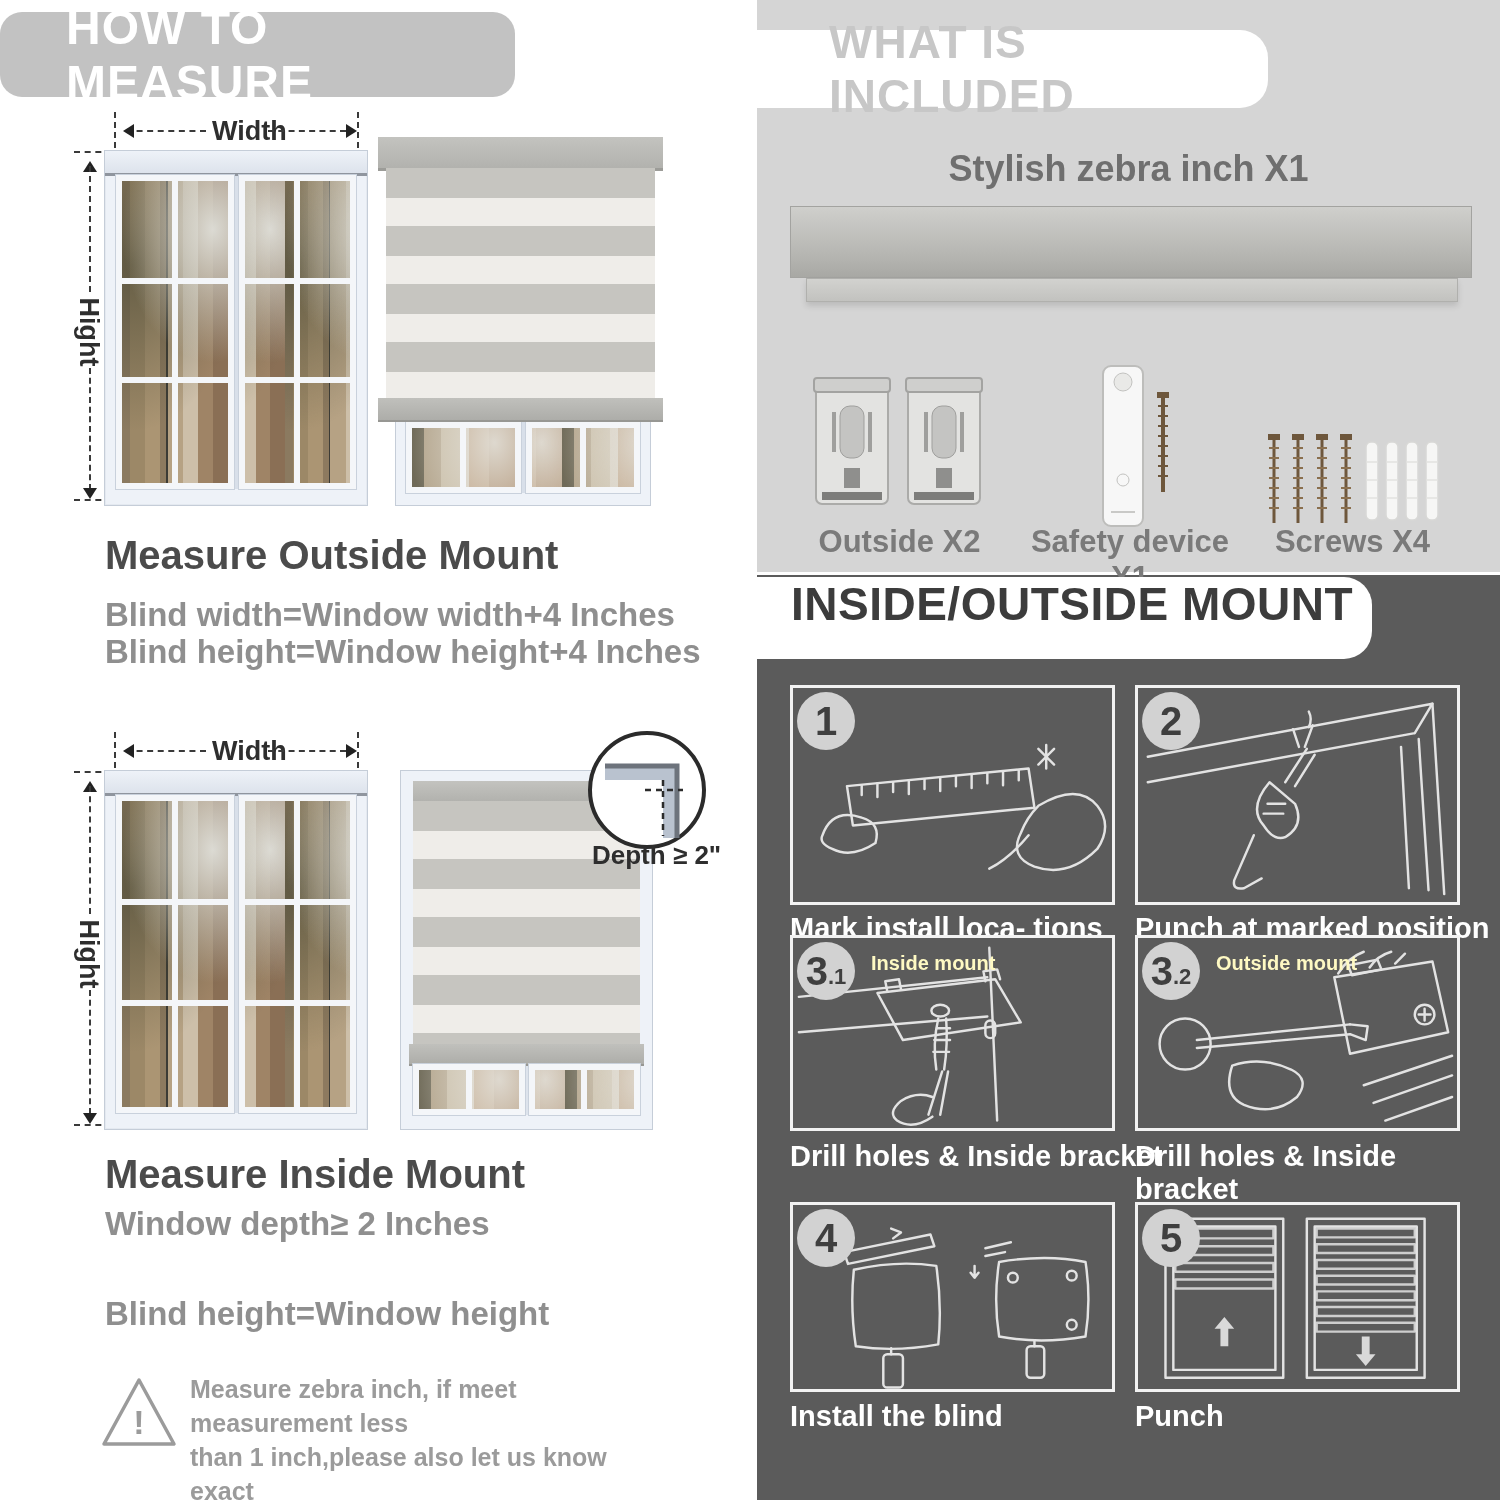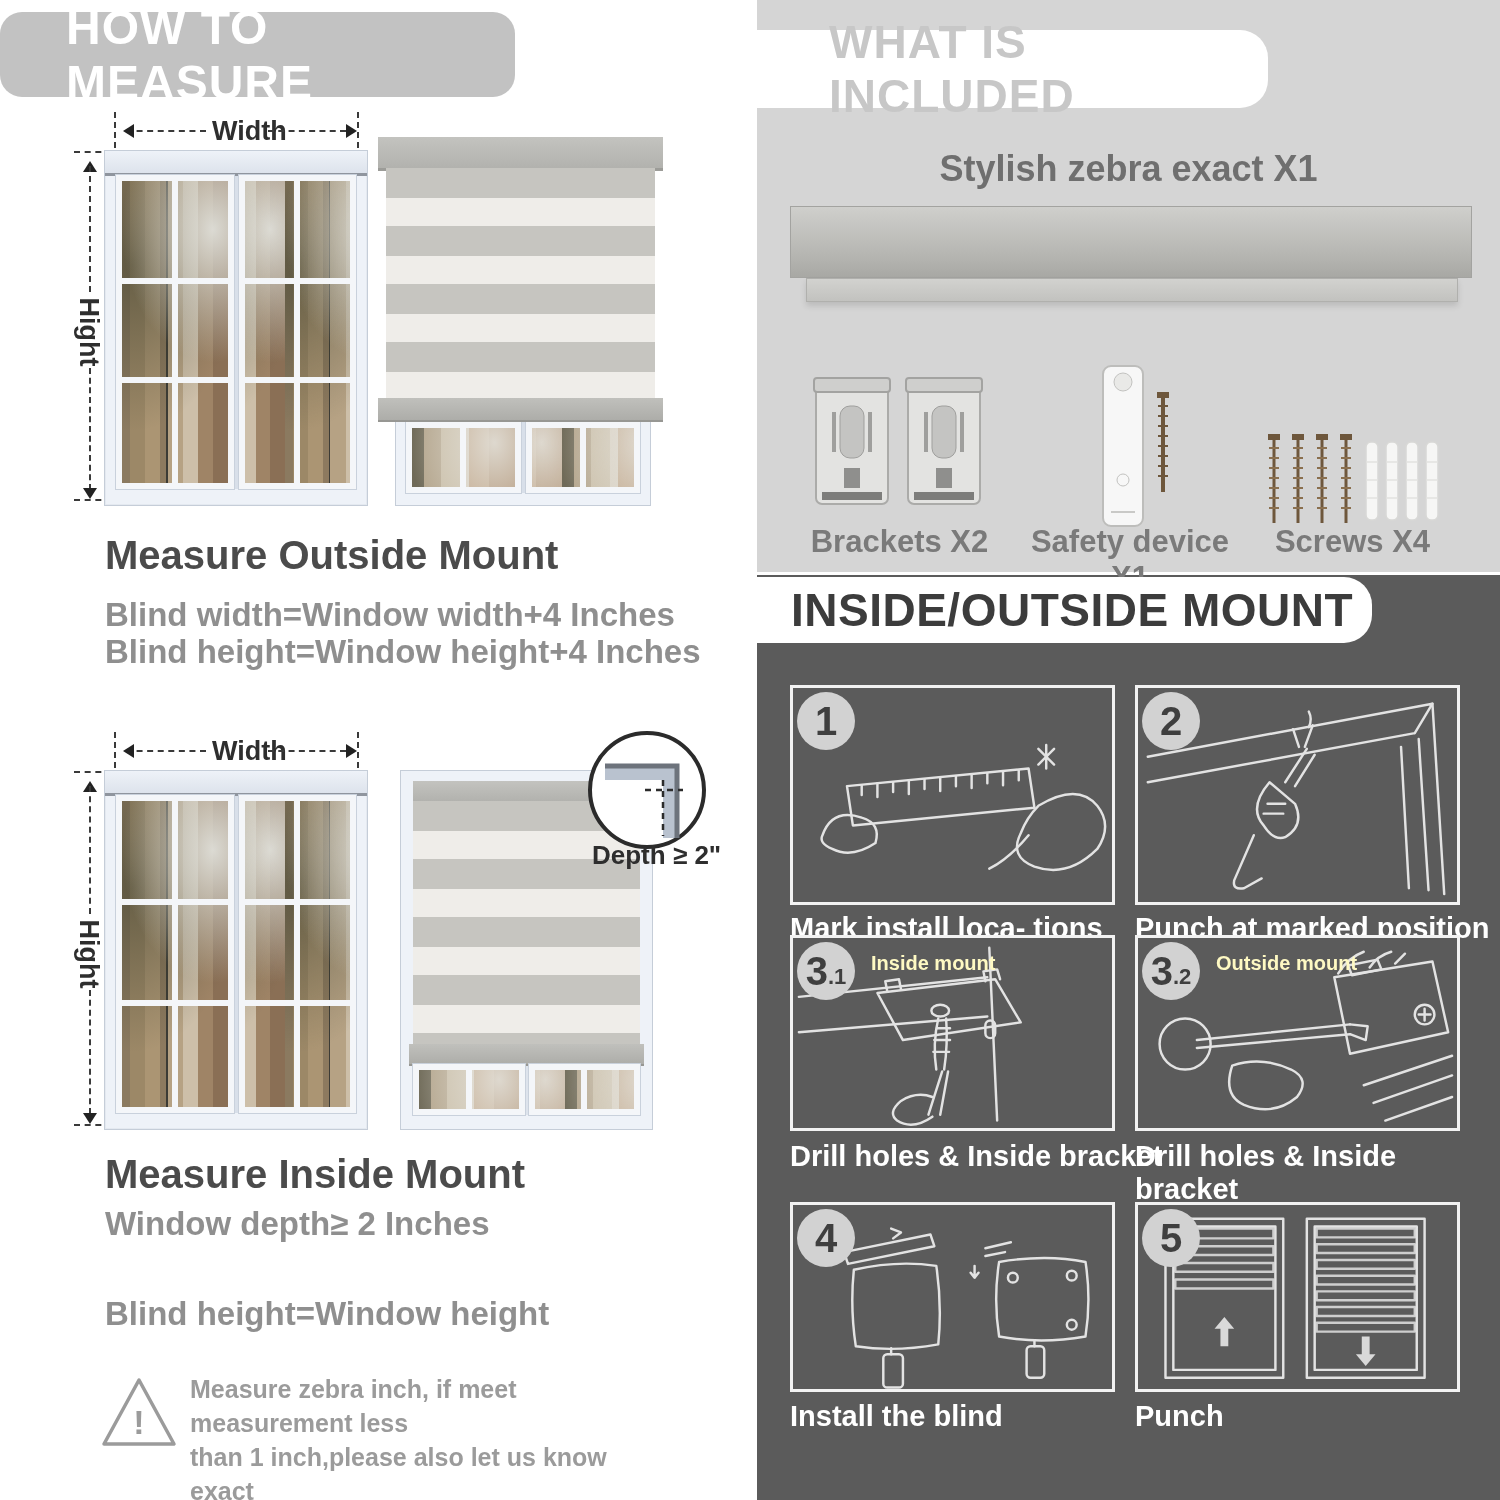--- a/index.html
+++ b/index.html
@@ -63,22 +63,22 @@
   .blind-title{color:#6f6f6f;font-weight:bold;font-size:36px;}
   .part-label{color:#7a7a7a;font-weight:bold;font-size:31px;text-align:center;}
 
   .headrail{left:790px;top:206px;width:682px;height:72px;
             background:linear-gradient(180deg,#cfcfcc,#b5b5b1 70%,#a8a8a4);
             border:1px solid #a3a3a0;box-sizing:border-box;}
   .headrail2{left:806px;top:278px;width:652px;height:24px;
              background:linear-gradient(180deg,#d2d2cf,#c2c2bf);border:1px solid #b0b0ad;
              box-sizing:border-box;box-shadow:0 4px 6px rgba(0,0,0,.12);}
 
-  .hdr-mount{left:757px;top:577px;width:615px;height:66px;background:#fff;border-radius:0 28px 28px 0;
-             display:flex;align-items:center;padding-left:34px;box-sizing:border-box;}
+  .hdr-mount{left:757px;top:577px;width:615px;height:82px;background:#fff;border-radius:0 28px 28px 0;
+             display:flex;padding-left:34px;box-sizing:border-box;}
   .hdr-mount span{color:#3c3c3c;font-weight:bold;font-size:46px;letter-spacing:.5px;}
 
   .step{border:3px solid #f2f2f2;box-sizing:border-box;background:#5b5b5b;}
   .badge{position:absolute;left:4px;top:4px;width:58px;height:58px;border-radius:50%;background:#d2d2d2;
          display:flex;align-items:center;justify-content:center;color:#3f3f3f;font-weight:bold;font-size:40px;}
   .badge small{font-size:22px;font-weight:bold;margin-top:12px;}
   .step-label{position:absolute;left:78px;top:14px;color:#fef9c3;font-weight:bold;font-size:20px;}
   .caption{color:#fff;font-weight:bold;font-size:29px;}
   .lineart{position:absolute;inset:0;}
   .lineart path,.lineart line,.lineart circle,.lineart rect,.lineart ellipse,.lineart polyline
@@ -225,21 +225,21 @@
 
   </div>
 
   <div class="abs panel-light"></div>
   <div class="abs panel-dark"></div>
 
   <div class="abs hdr-included">
     <span>WHAT IS INCLUDED</span>
   </div>
 
-  <div class="abs blind-title" style="left:757px;top:148px;width:743px;text-align:center;">Stylish zebra exact X1</div>
+  <div class="abs blind-title" style="left:757px;top:148px;width:743px;text-align:center;">Stylish zebra inch X1</div>
 
   <div class="abs headrail"></div>
   <div class="abs headrail2"></div>
 
   <svg class="abs" style="left:812px;top:372px;" width="172" height="152" viewBox="0 0 172 152">
     <g>
       <rect x="4" y="10" width="72" height="122" rx="6" fill="#e3e3e1" stroke="#ababa9" stroke-width="2"></rect>
       <rect x="2" y="6" width="76" height="14" rx="3" fill="#cfcfcd" stroke="#a3a3a1" stroke-width="2"></rect>
       <rect x="28" y="34" width="24" height="52" rx="10" fill="#c4c4c2" stroke="#9f9f9d"></rect>
       <line x1="22" y1="40" x2="22" y2="80" stroke="#9f9f9d" stroke-width="4"></line>
@@ -298,21 +298,21 @@
         <rect x="164" y="14" width="12" height="78" rx="5"></rect>
     </g>
     <g stroke="#e2e2e0" stroke-width="1.5">
       <path d="M104 34 h12 M104 52 h12 M104 70 h12"></path>
         <path d="M124 34 h12 M124 52 h12 M124 70 h12"></path>
       <path d="M144 34 h12 M144 52 h12 M144 70 h12"></path>
         <path d="M164 34 h12 M164 52 h12 M164 70 h12"></path>
     </g>
   </svg>
 
-  <div class="abs part-label" style="left:802px;top:524px;width:195px;">Brackets X2</div>
+  <div class="abs part-label" style="left:802px;top:524px;width:195px;">Outside X2</div>
   <div class="abs part-label" style="left:1025px;top:524px;width:210px;">Safety device X1</div>
   <div class="abs part-label" style="left:1270px;top:524px;width:165px;">Screws X4</div>
 
   <div class="abs hdr-mount">
     <span>INSIDE/OUTSIDE MOUNT</span>
   </div>
 
   <div class="abs step" style="left:790px;top:685px;width:325px;height:220px;">
     <svg class="lineart" viewBox="0 0 325 220">
       <path d="M55 100 L240 82 L246 122 L61 140 Z"></path>

